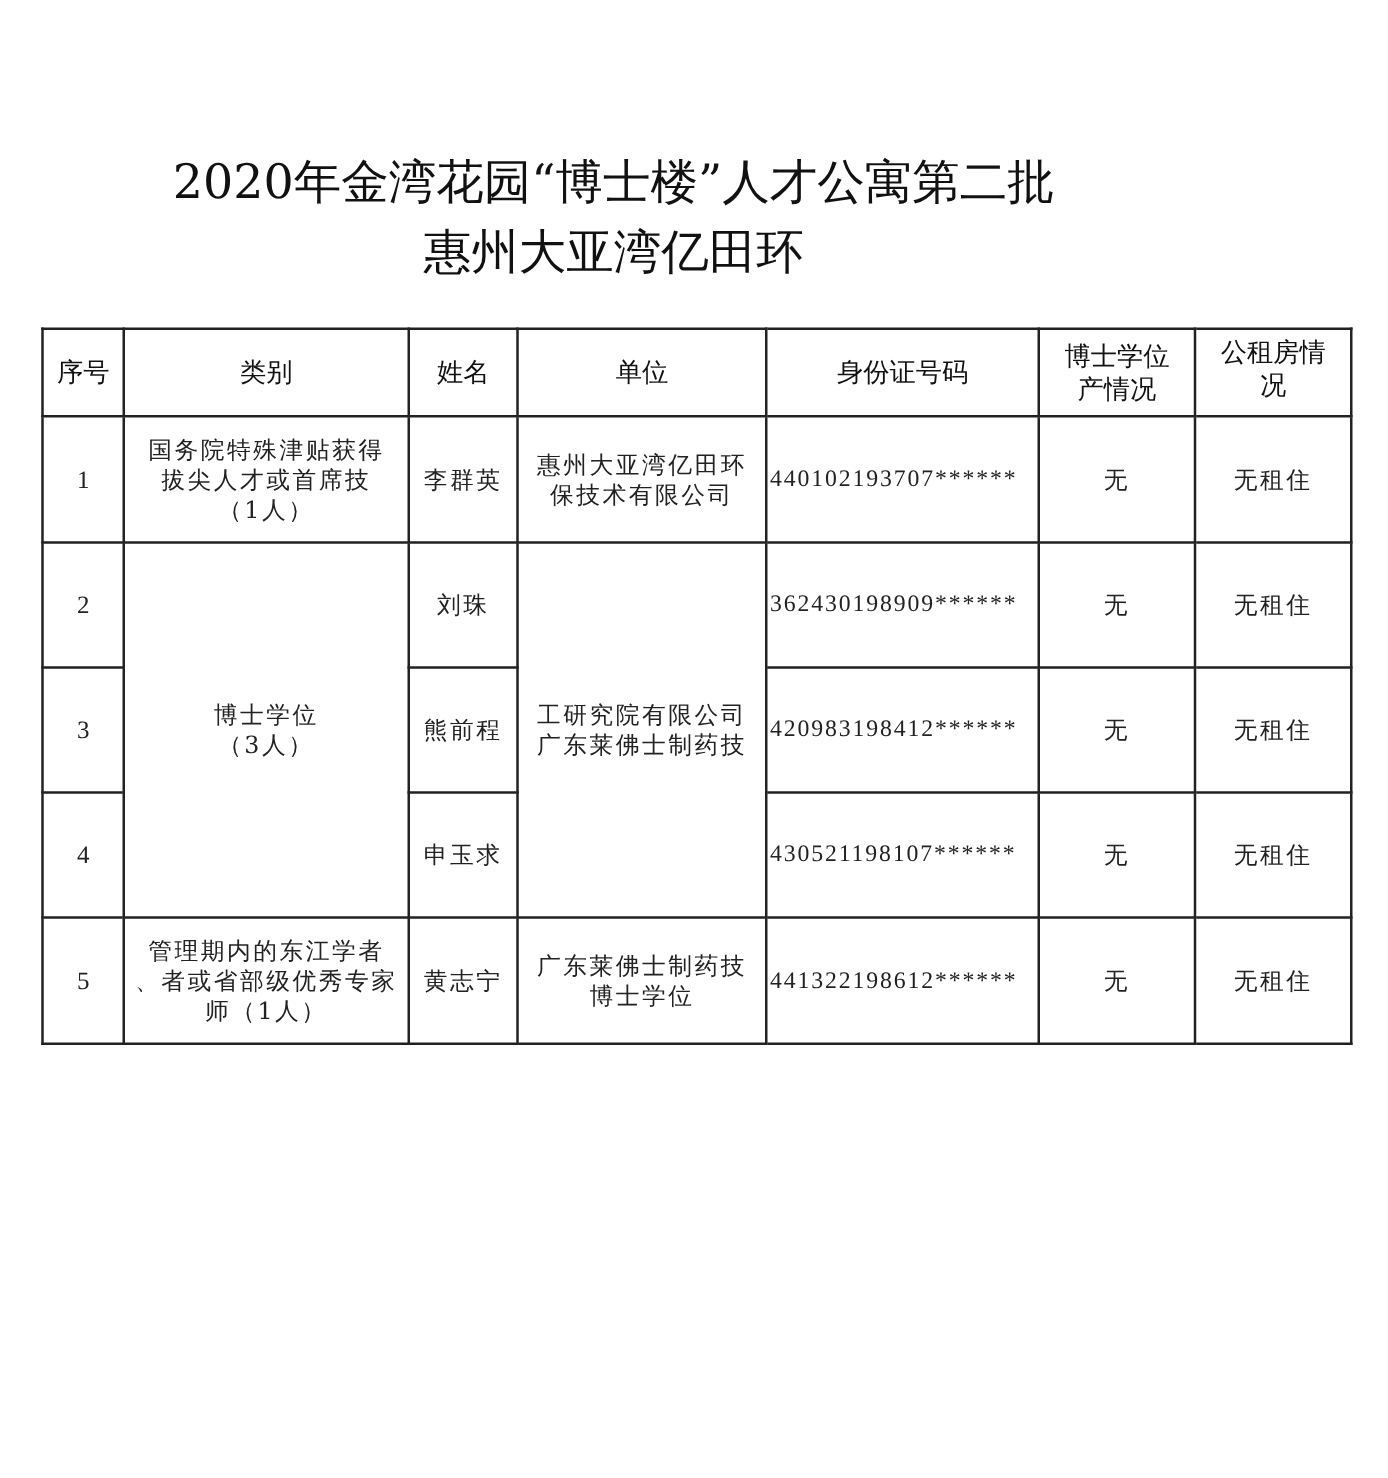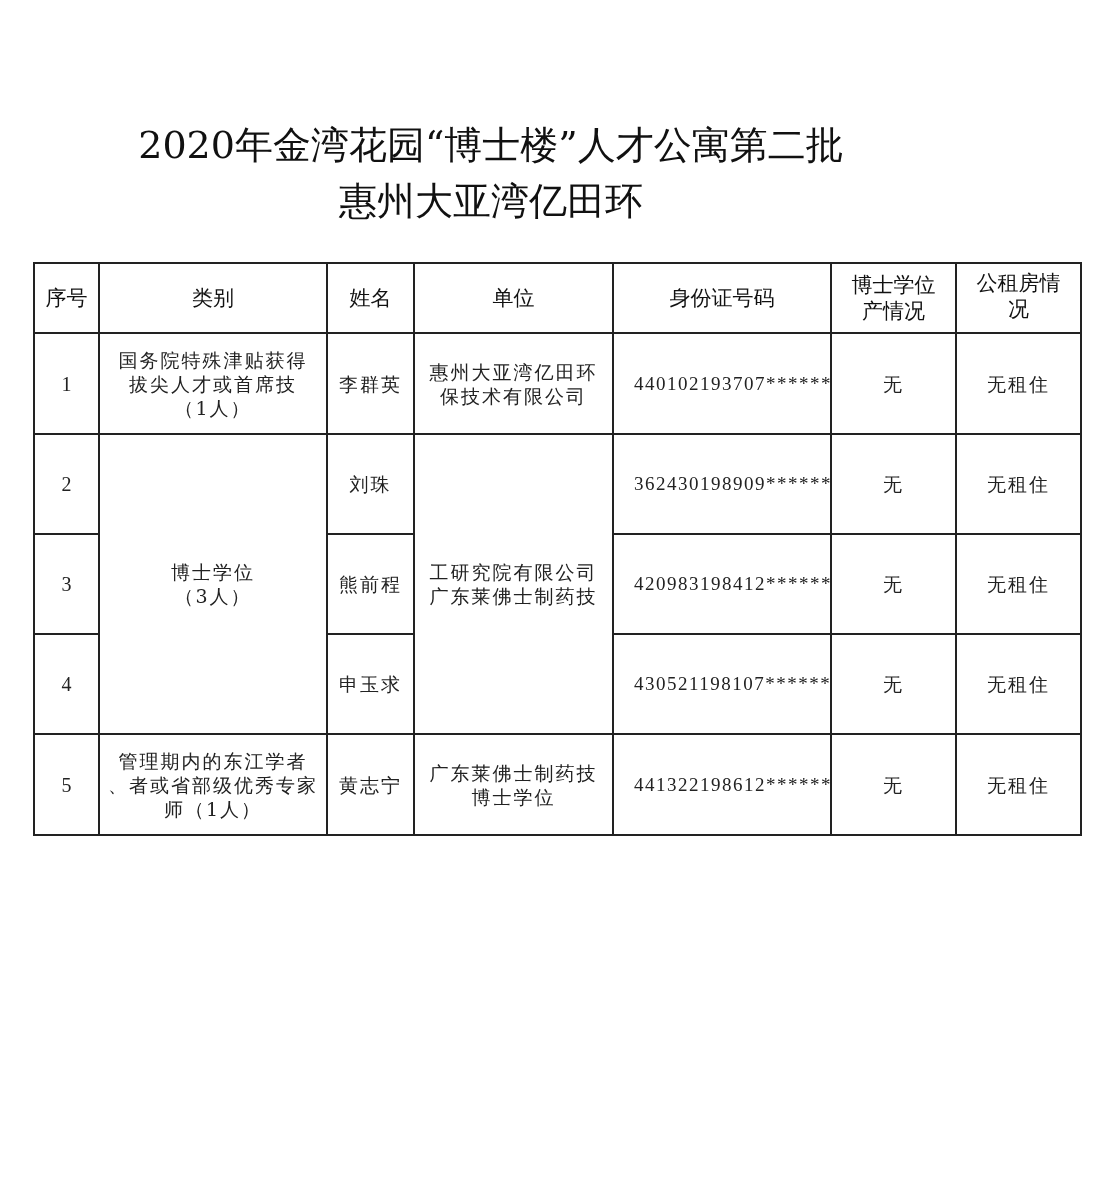--- a/index.html
+++ b/index.html
@@ -61,21 +61,21 @@
     table.roster td.num {
       font-family: "Liberation Serif", "DejaVu Serif", serif;
       font-size: 20px;
       letter-spacing: 0;
     }
     table.roster td.idno {
       font-family: "Liberation Serif", "DejaVu Serif", serif;
       font-size: 19px;
       letter-spacing: 1.5px;
       text-align: left;
-      padding-left: 20px;
+      padding-left: 2px;
       white-space: nowrap;
     }
     tr.r1 td { height: 101px; }
     tr.r2 td, tr.r3 td, tr.r4 td { height: 100px; }
     tr.r5 td { height: 101px; }
     .line { display: block; }
   </style>
 </head>
 <body>
 

